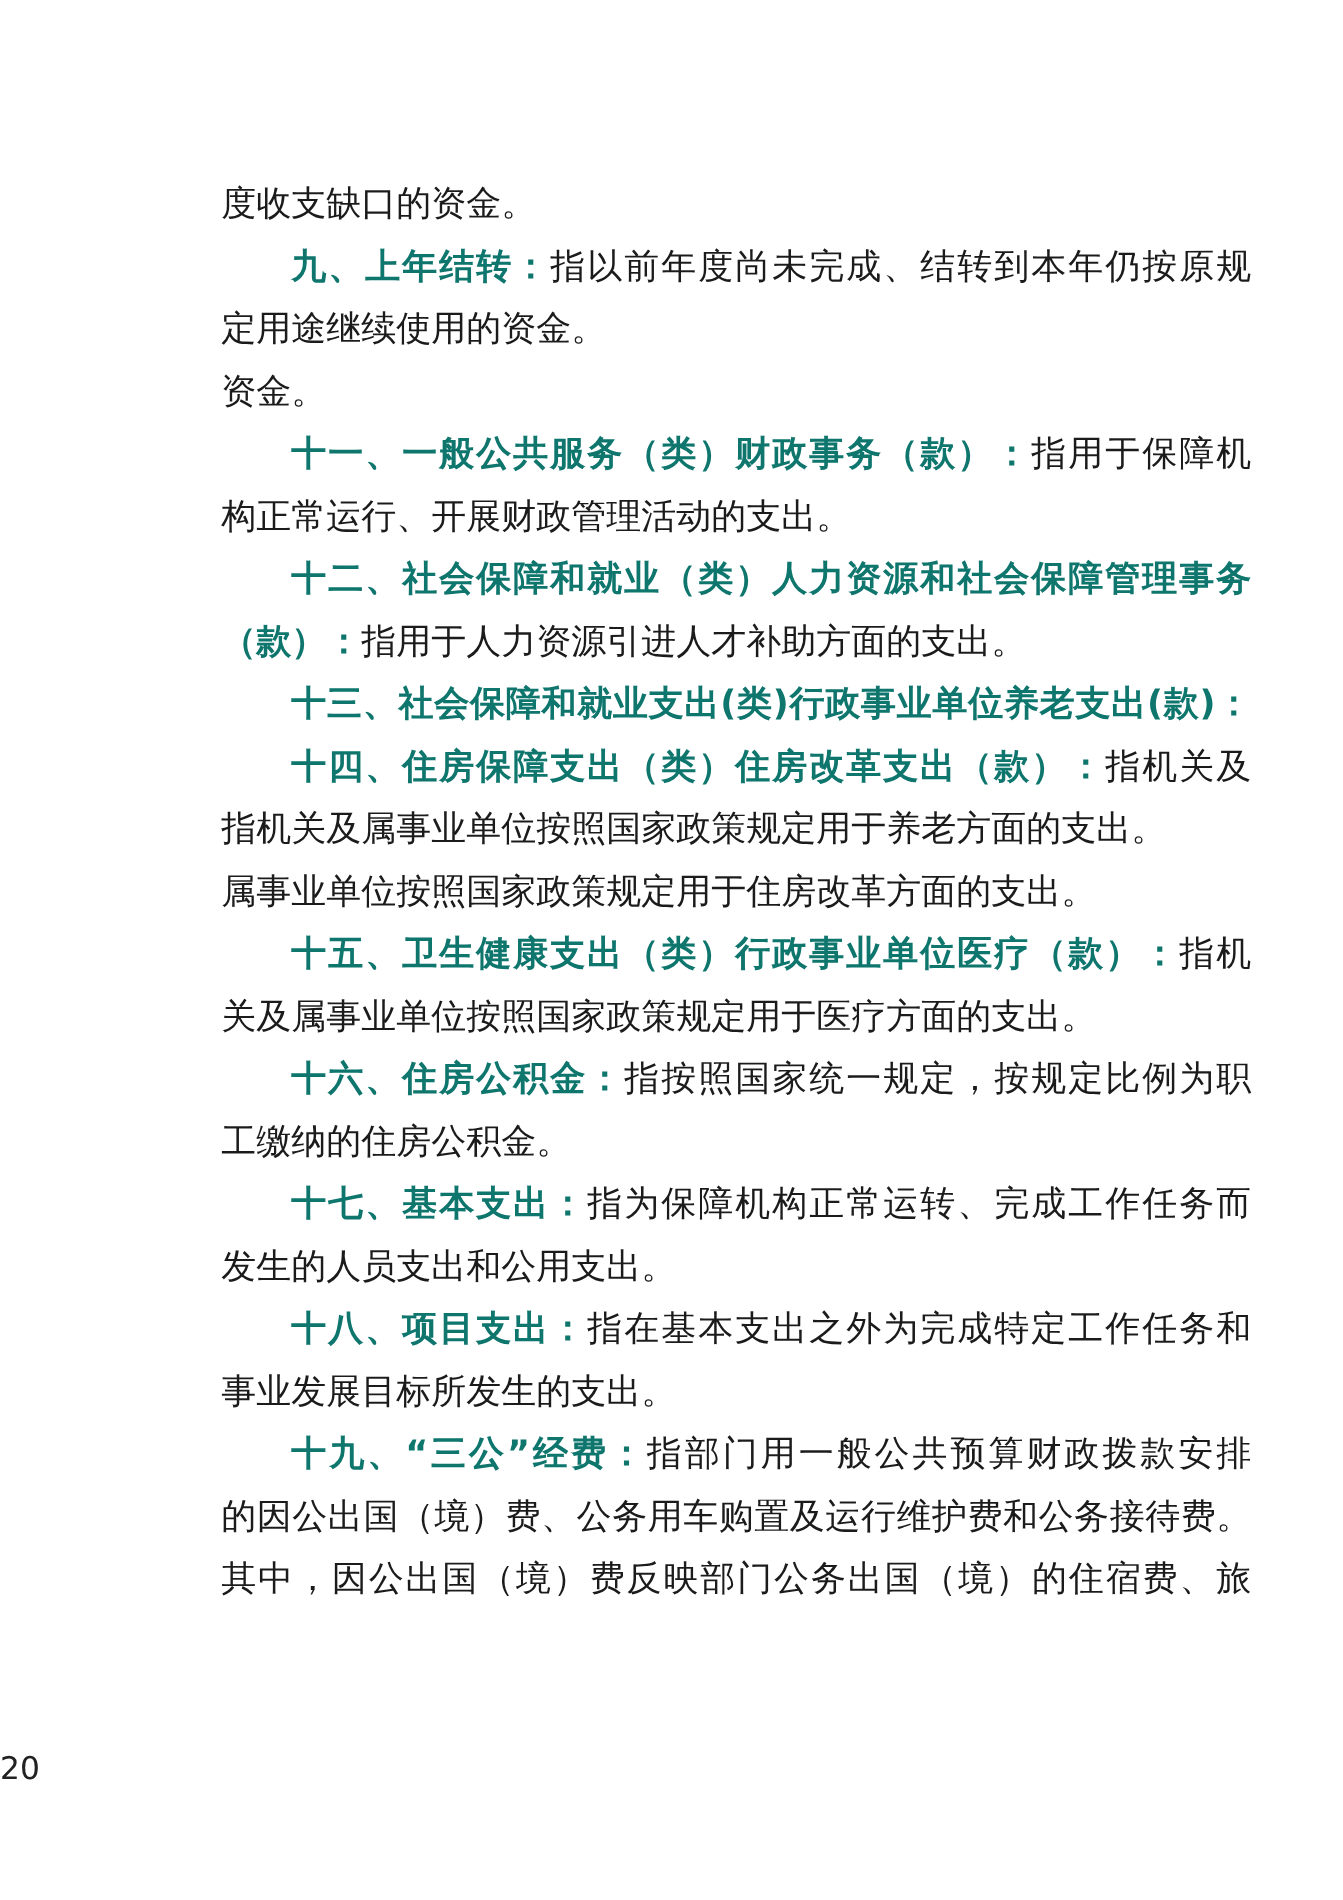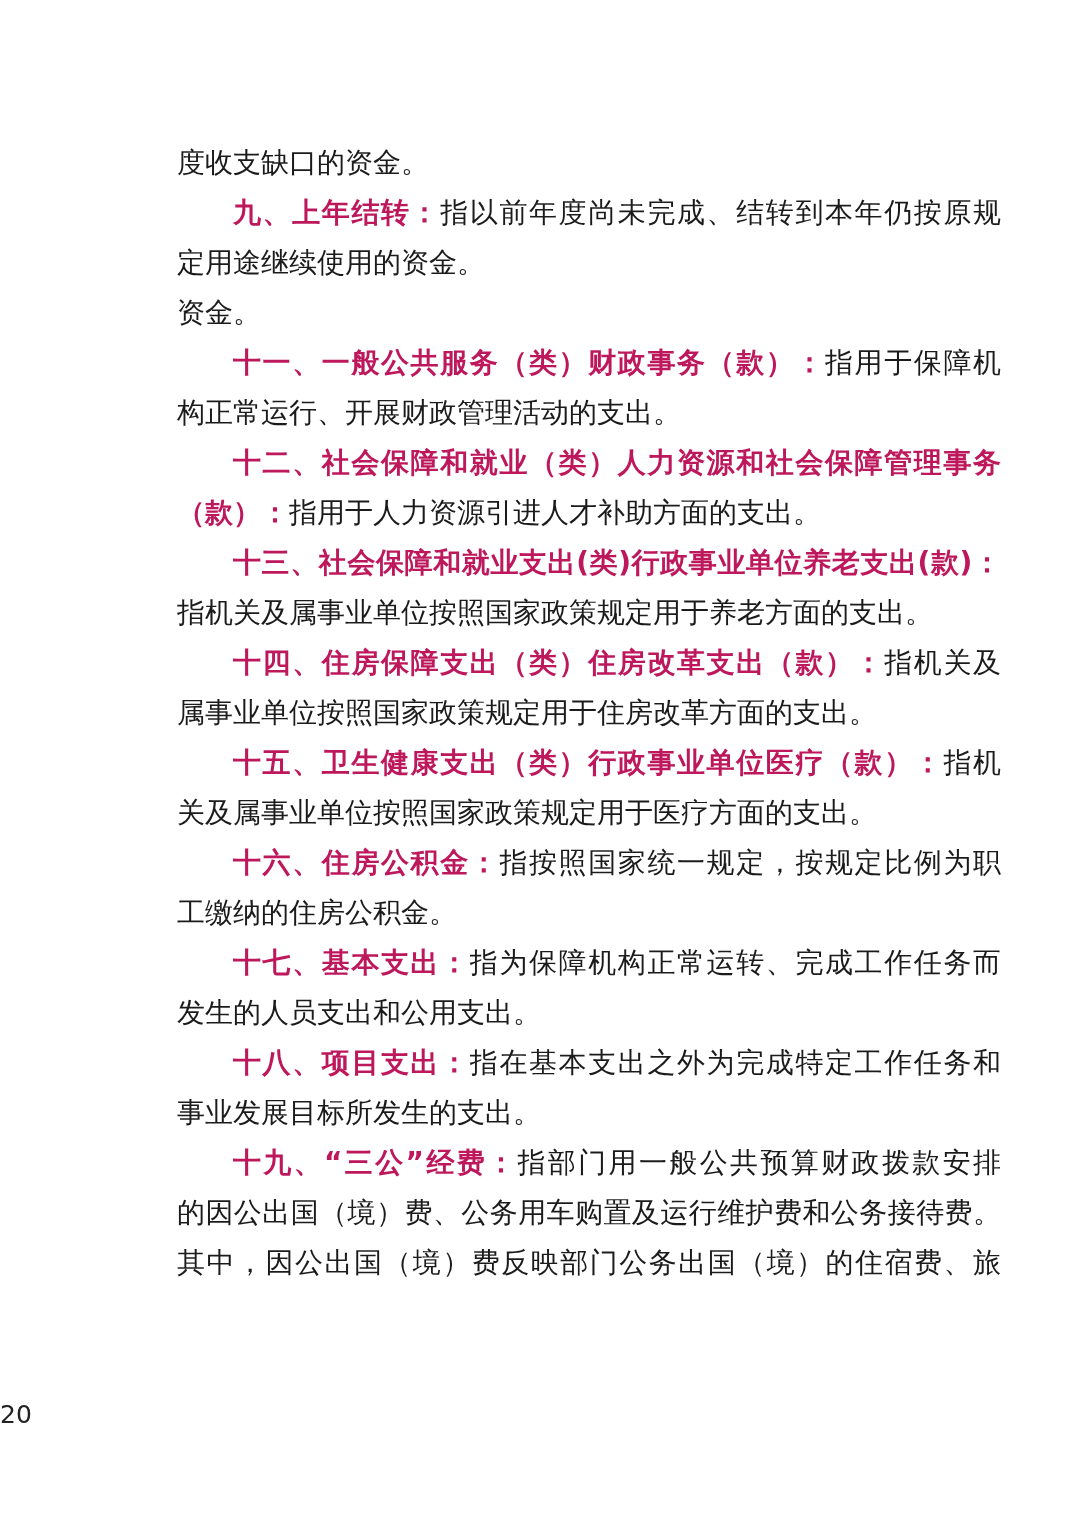--- a/index.html
+++ b/index.html
@@ -37,21 +37,21 @@
   .line.indent {
     text-indent: 56px;
   }
   .line.fill {
     text-align: justify;
     text-align-last: justify;
   }
   .term {
     font-weight: 700;
     font-family: "DejaVu Sans", "Liberation Sans", sans-serif;
-    color: #be185d;
+    color: #0f766e;
   }
   .def {
     color: #1b1b1b;
   }
   .page-number {
     position: absolute;
     top: 1400px;
     left: 0;
     width: 100%;
     text-align: left;
@@ -67,22 +67,22 @@
   <div class="textblock">
       <div class="line"><span class="term"></span><span class="def">度收支缺口的资金。</span></div>
       <div class="line indent fill"><span class="term">九、上年结转：</span><span class="def">指以前年度尚未完成、结转到本年仍按原规</span></div>
       <div class="line"><span class="term"></span><span class="def">定用途继续使用的资金。</span></div>
       <div class="line"><span class="term"></span><span class="def">资金。</span></div>
       <div class="line indent fill"><span class="term">十一、一般公共服务（类）财政事务（款）：</span><span class="def">指用于保障机</span></div>
       <div class="line"><span class="term"></span><span class="def">构正常运行、开展财政管理活动的支出。</span></div>
       <div class="line indent fill"><span class="term">十二、社会保障和就业（类）人力资源和社会保障管理事务</span><span class="def"></span></div>
       <div class="line"><span class="term">（款）：</span><span class="def">指用于人力资源引进人才补助方面的支出。</span></div>
       <div class="line indent fill"><span class="term">十三、社会保障和就业支出(类)行政事业单位养老支出(款)：</span><span class="def"></span></div>
+      <div class="line indent fill"><span class="term">十四、住房保障支出（类）住房改革支出（款）：</span><span class="def">指机关及</span></div>
       <div class="line"><span class="term"></span><span class="def">指机关及属事业单位按照国家政策规定用于养老方面的支出。</span></div>
-      <div class="line indent fill"><span class="term">十四、住房保障支出（类）住房改革支出（款）：</span><span class="def">指机关及</span></div>
       <div class="line"><span class="term"></span><span class="def">属事业单位按照国家政策规定用于住房改革方面的支出。</span></div>
       <div class="line indent fill"><span class="term">十五、卫生健康支出（类）行政事业单位医疗（款）：</span><span class="def">指机</span></div>
       <div class="line"><span class="term"></span><span class="def">关及属事业单位按照国家政策规定用于医疗方面的支出。</span></div>
       <div class="line indent fill"><span class="term">十六、住房公积金：</span><span class="def">指按照国家统一规定，按规定比例为职</span></div>
       <div class="line"><span class="term"></span><span class="def">工缴纳的住房公积金。</span></div>
       <div class="line indent fill"><span class="term">十七、基本支出：</span><span class="def">指为保障机构正常运转、完成工作任务而</span></div>
       <div class="line"><span class="term"></span><span class="def">发生的人员支出和公用支出。</span></div>
       <div class="line indent fill"><span class="term">十八、项目支出：</span><span class="def">指在基本支出之外为完成特定工作任务和</span></div>
       <div class="line"><span class="term"></span><span class="def">事业发展目标所发生的支出。</span></div>
       <div class="line indent fill"><span class="term">十九、“三公”经费：</span><span class="def">指部门用一般公共预算财政拨款安排</span></div>

